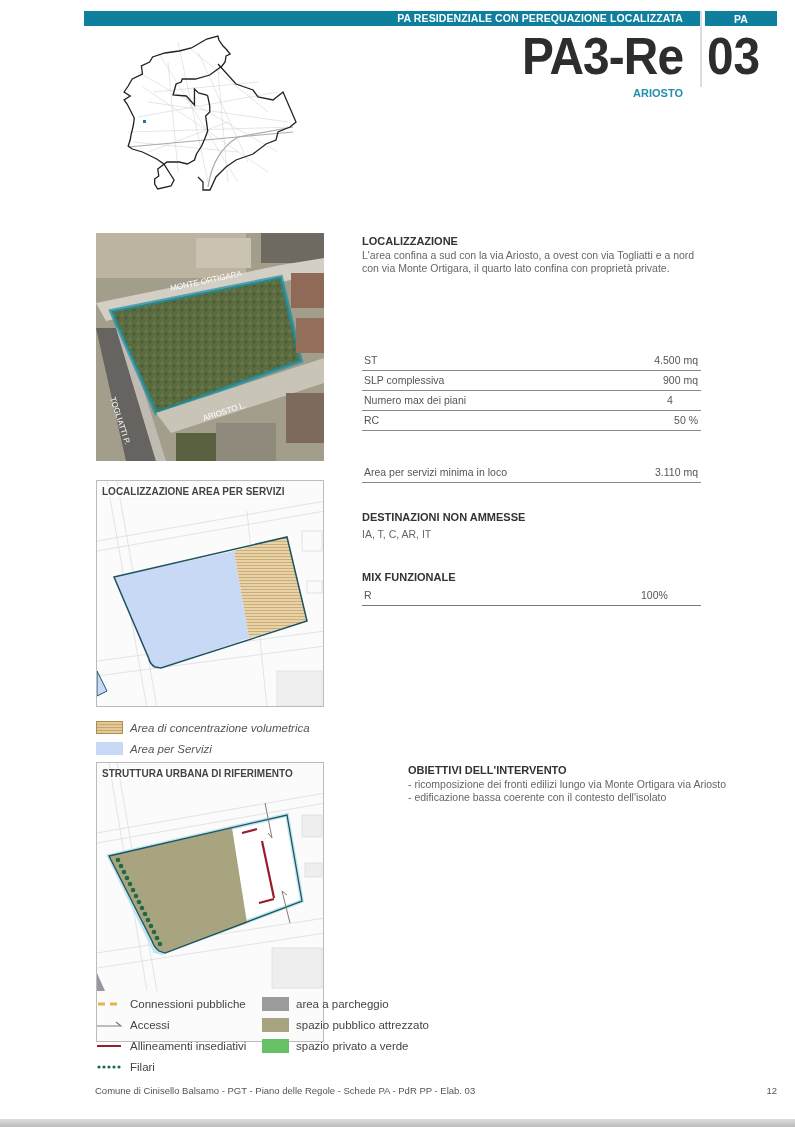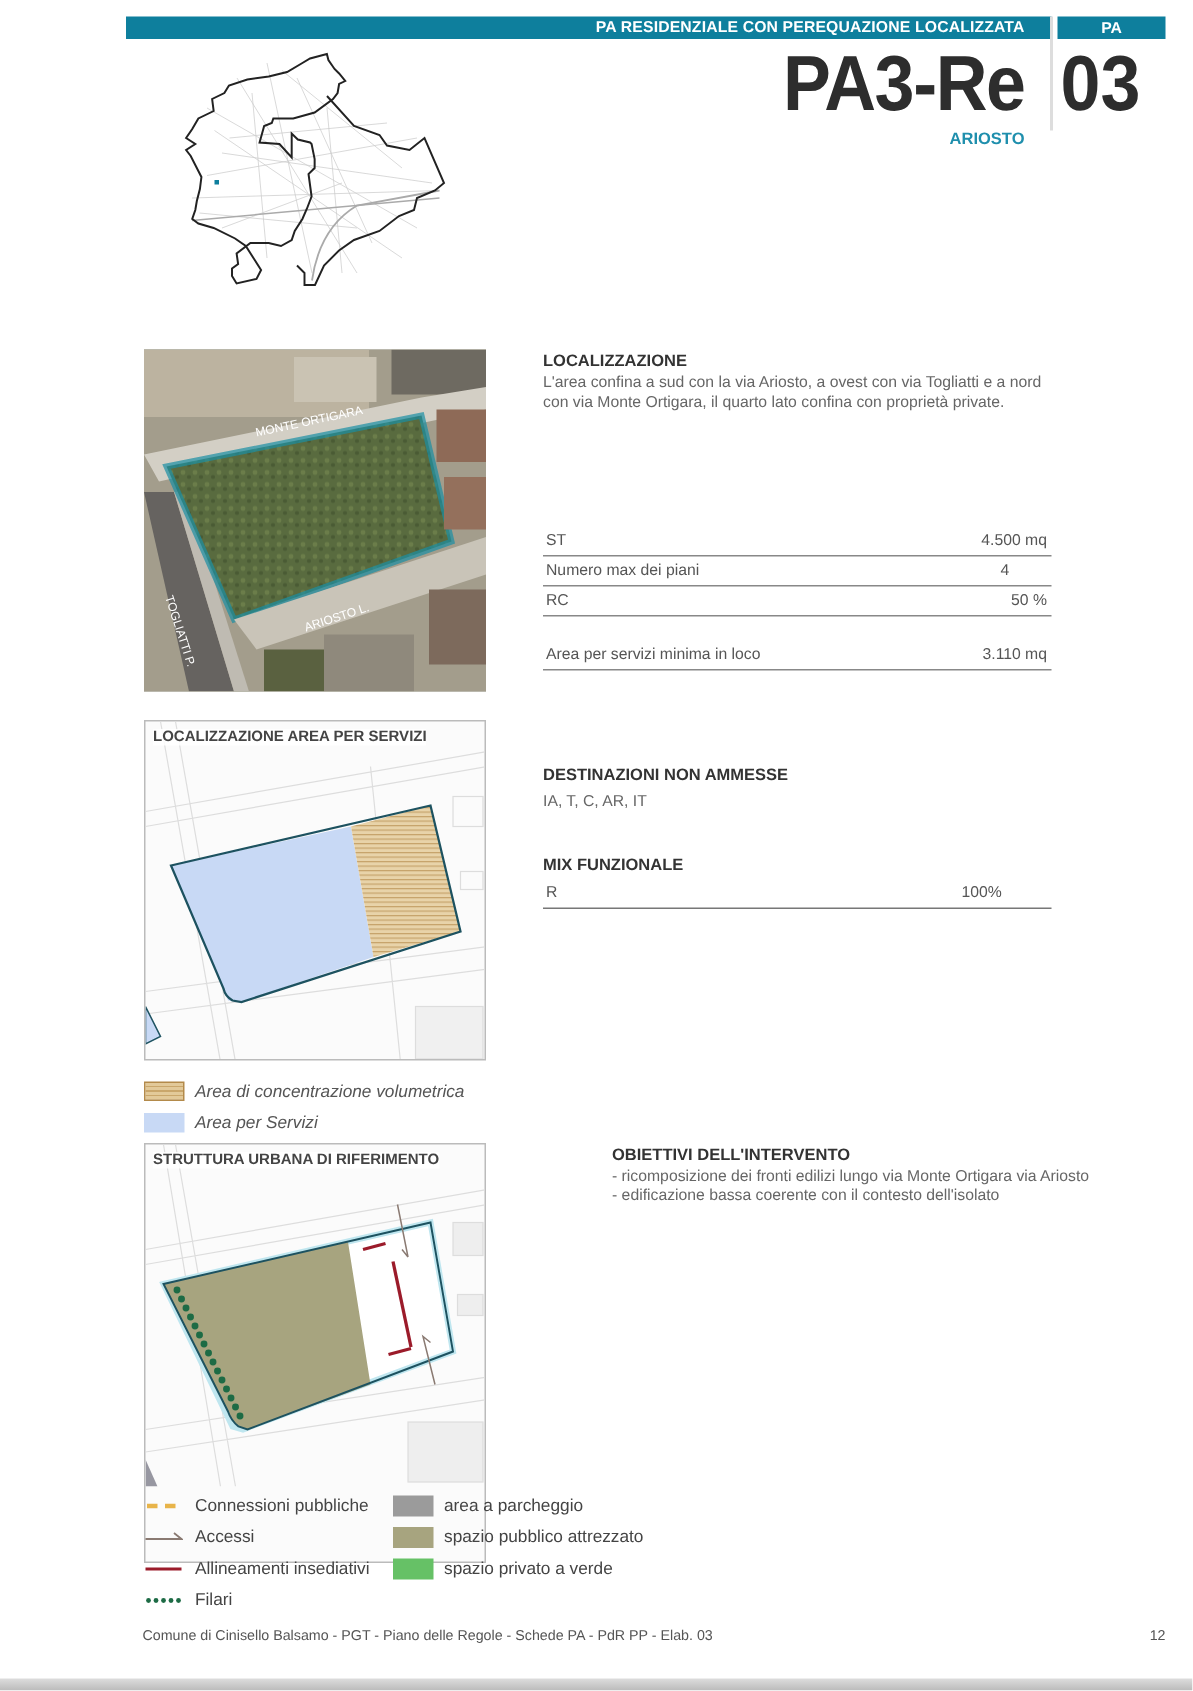--- a/index.html
+++ b/index.html
@@ -239,28 +239,32 @@
   <div class="sec-title">LOCALIZZAZIONE</div>
   <div class="sec-text">L'area confina a sud con la via Ariosto, a ovest con via Togliatti e a nord con via Monte Ortigara, il quarto lato confina con proprietà private.</div>
 </div>
 
 <div class="section" style="top:351px;">
   <div class="drow">
     <span>ST</span>
     <span class="val">4.500 mq</span>
   </div>
   <div class="drow">
+    <span>SLP complessiva</span>
+    <span class="val">900 mq</span>
+  </div>
+  <div class="drow">
     <span>Numero max dei piani</span>
     <span class="val center">4</span>
   </div>
   <div class="drow">
     <span>RC</span>
     <span class="val">50 %</span>
   </div>
-  <div class="drow" style="margin-top:16px;">
+  <div class="drow" style="margin-top:32px;">
     <span>Area per servizi minima in loco</span>
     <span class="val">3.110 mq</span>
   </div>
 </div>
 
 <div class="section" style="top:511px;">
   <div class="sec-title" style="margin-bottom:5px;">DESTINAZIONI NON AMMESSE</div>
   <div class="sec-text">IA, T, C, AR, IT</div>
 </div>
 

